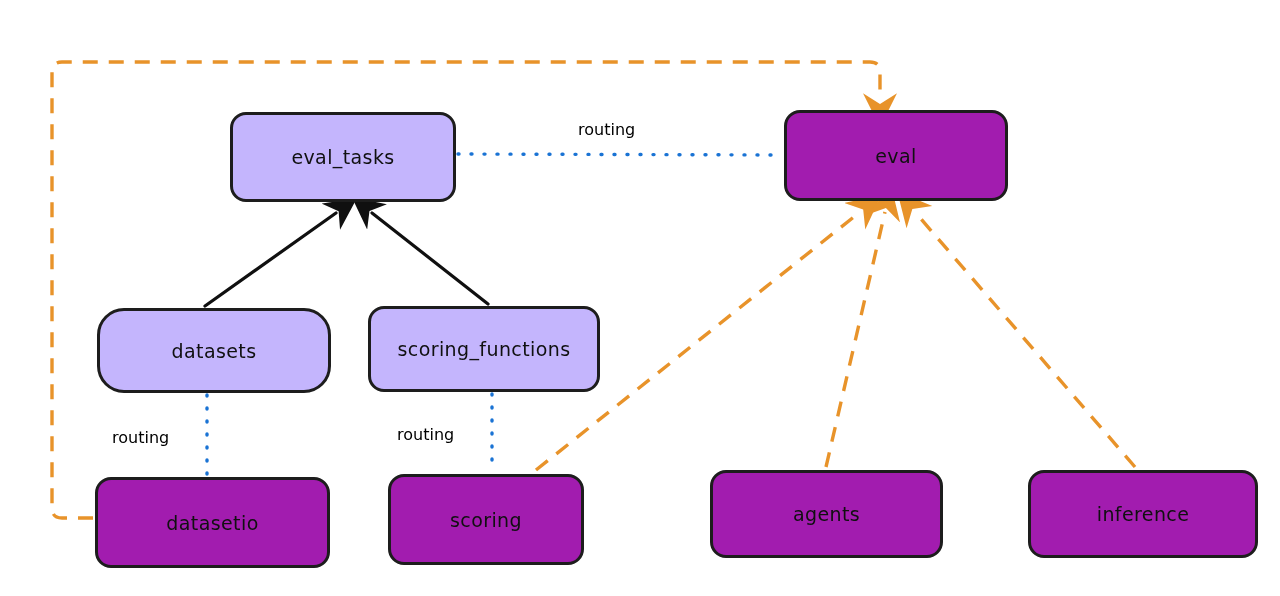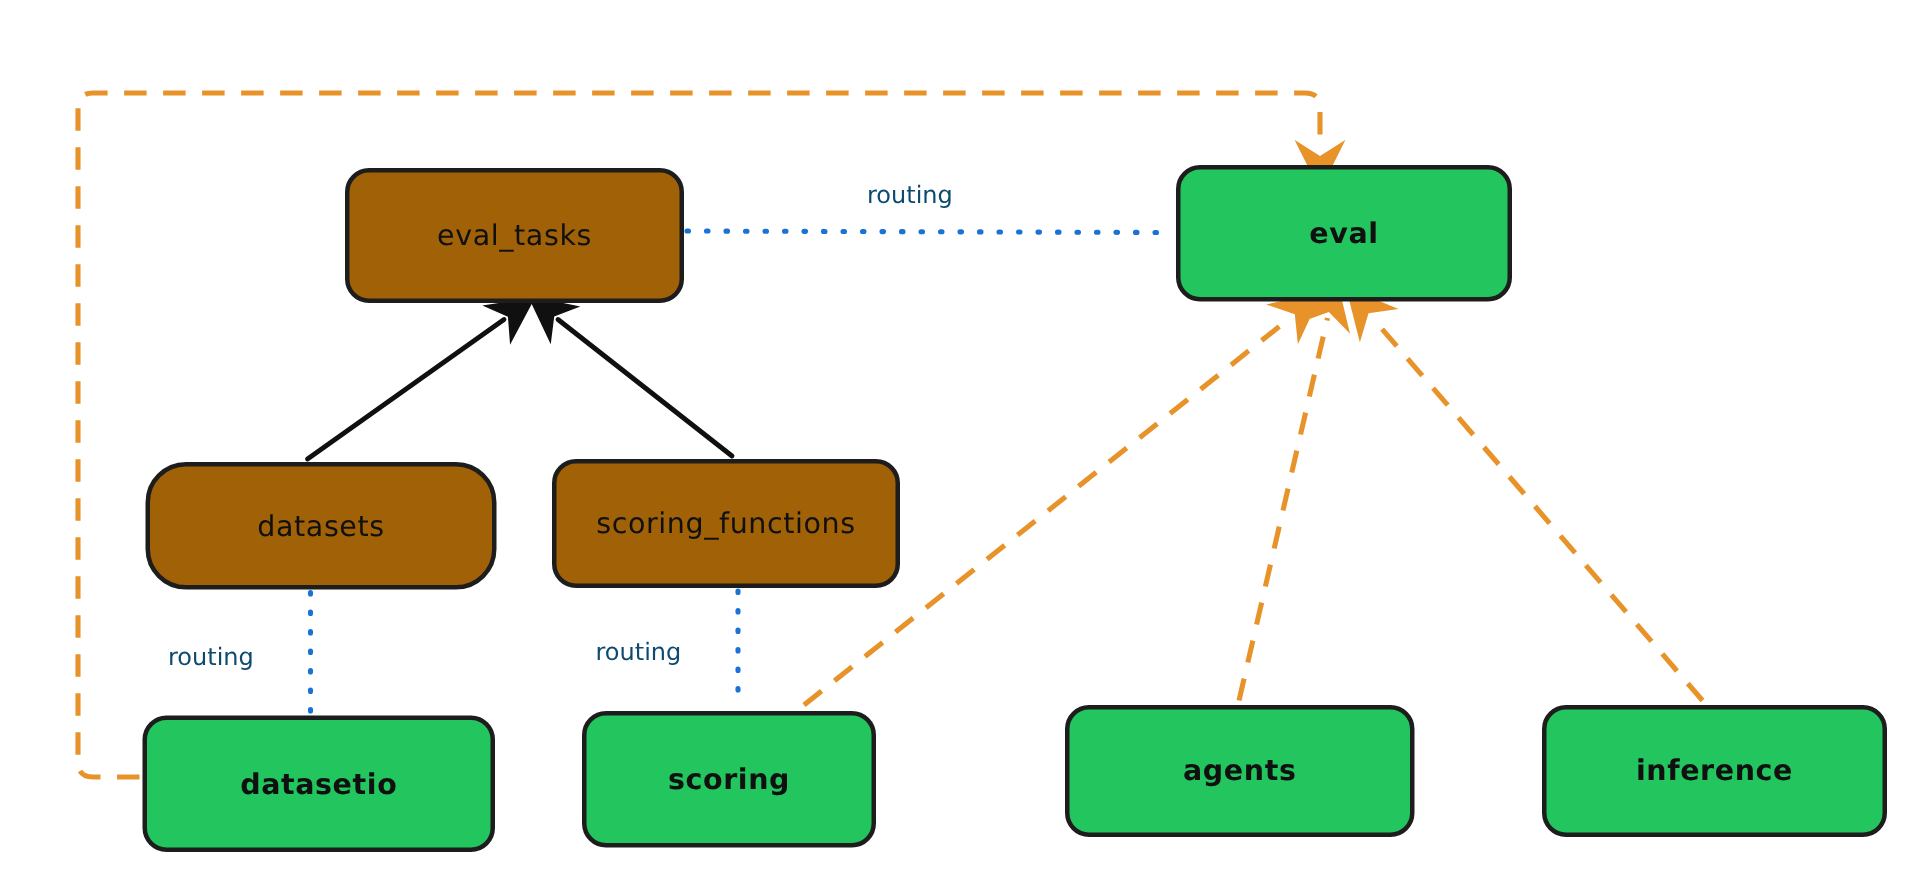--- a/index.html
+++ b/index.html
@@ -29,40 +29,39 @@
     position: absolute;
     box-sizing: border-box;
     border: 3px solid #1d1d1d;
     border-radius: 16px;
     display: flex;
     align-items: center;
     justify-content: center;
     z-index: 3;
   }
   .node.blue {
-    background: #a16207;
+    background: #c4b5fd;
   }
   .node.green {
-    background: #22c55e;
-    font-weight: bold;
+    background: #a21caf;
   }
   .node-label {
     font-family: "DejaVu Sans", sans-serif;
     font-size: 19px;
     color: #101010;
     letter-spacing: 0.4px;
     text-align: center;
     white-space: nowrap;
     user-select: none;
   }
   .edge-label {
     position: absolute;
     font-family: "DejaVu Sans", sans-serif;
     font-size: 16px;
-    color: #0c4a6e;
+    color: #000000;
     white-space: nowrap;
     z-index: 4;
     user-select: none;
   }
 </style>
 </head>
 <body>
 
 <div id="canvas">
 

